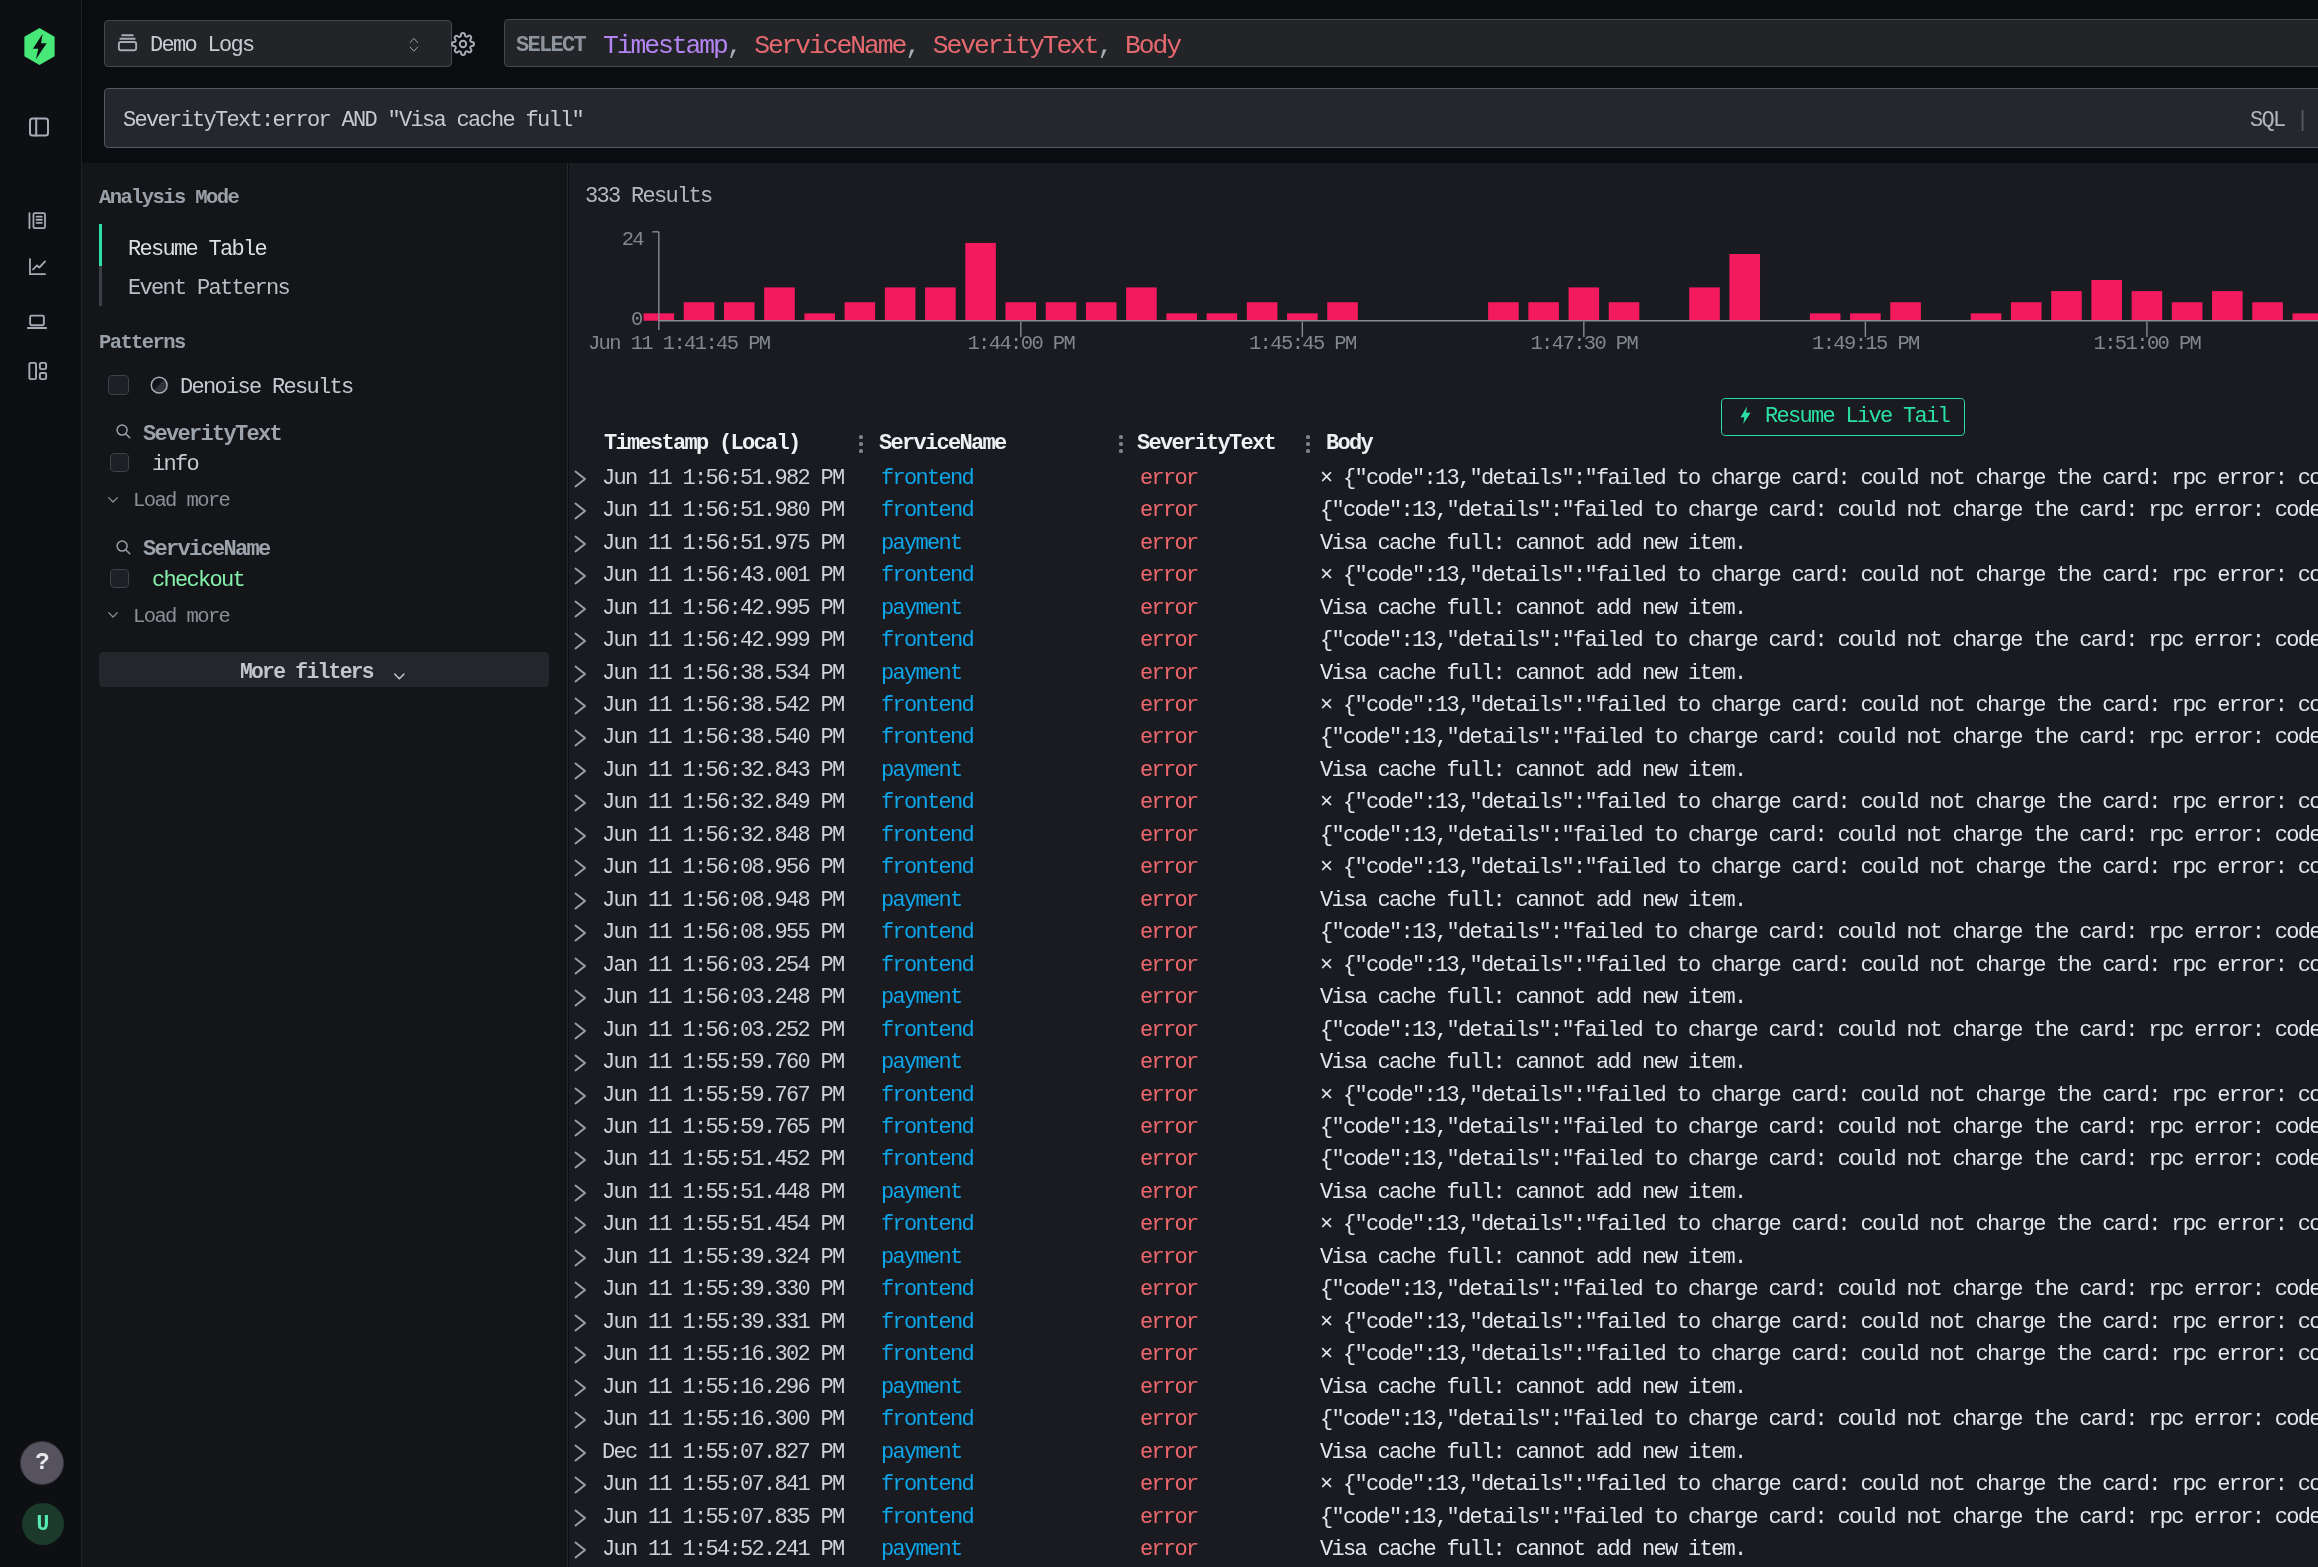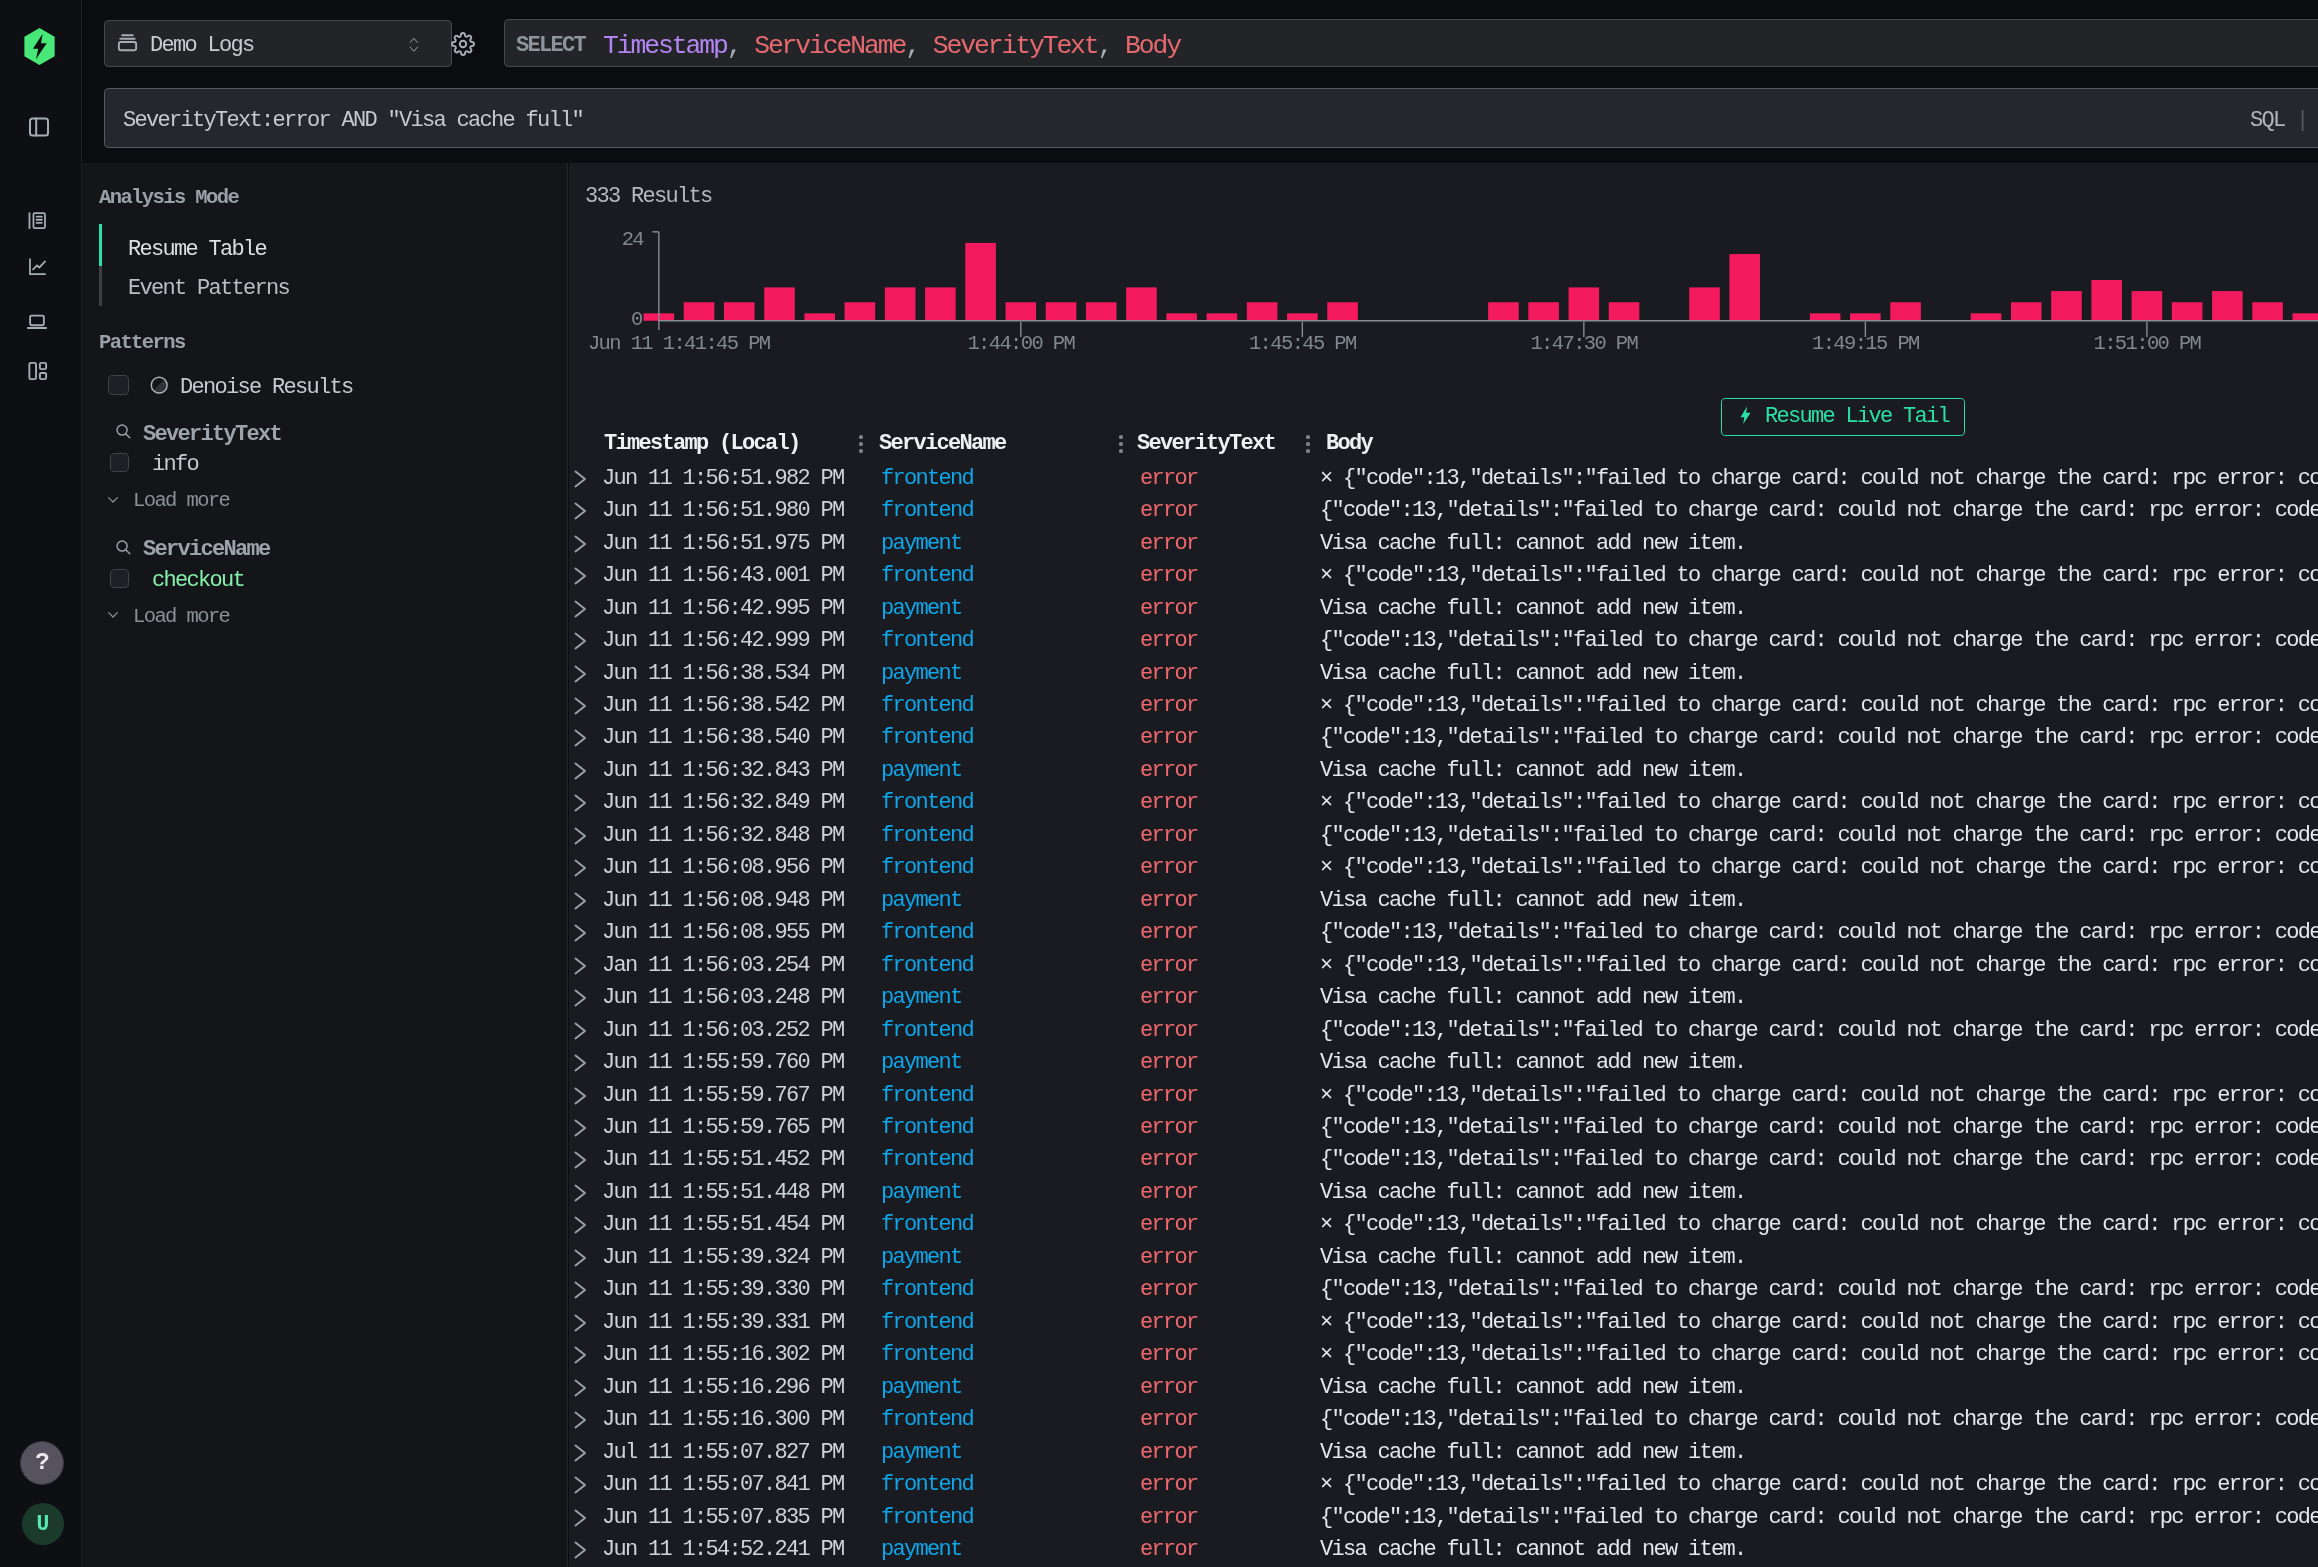--- a/index.html
+++ b/index.html
@@ -112,20 +112,23 @@
       <circle cx="10.5" cy="10.5" r="6.5" fill="none" stroke="#9aa0a8" stroke-width="1.9"></circle>
       <line x1="15.5" y1="15.5" x2="20.5" y2="20.5" stroke="#9aa0a8" stroke-width="1.9" stroke-linecap="round"></line>
     </svg>
   <b class="abs" style="left:61px;top:377px;font-size:22px;letter-spacing:-1.7px;color:#9ca3ab">ServiceName</b>
   <div class="abs" style="left:28px;top:409px;width:18.5px;height:18.5px;background:#1e2025;border:1.4px solid #3f434a;border-radius:4.6px"></div>
   <span class="abs" style="left:70px;top:408px;font-size:22px;letter-spacing:-1.7px;color:#86efac">checkout</span>
   <svg class="abs" style="left:23px;top:447px" width="16" height="15" viewBox="0 0 24 24">
       <polyline points="5,9 12,16 19,9" fill="none" stroke="#8a9096" stroke-width="2" stroke-linecap="round" stroke-linejoin="round"></polyline>
     </svg>
   <span class="abs" style="left:51px;top:445px;font-size:20.5px;letter-spacing:-1.6px;color:#8a9096">Load more</span>
+  <div class="abs" style="left:17px;top:492px;width:450px;height:35px;background:#24262c;border-radius:4.2px;text-align:center;line-height:40px"><b style="font-size:21.3px;letter-spacing:-1.7px;color:#c2c6cc">More filters</b><svg style="vertical-align:middle;margin-left:18.5px" width="16.7" height="16" viewBox="0 0 24 24">
+        <polyline points="5,9 12,16 19,9" fill="none" stroke="#c2c6cc" stroke-width="2.2" stroke-linecap="round" stroke-linejoin="round"></polyline>
+      </svg></div>
 </div>
 
 <div id="content">
   <span class="abs mono" style="left:16px;top:27px;line-height:19.5px;font-size:22px;letter-spacing:-1.7px;color:#b4b9bf">333 Results</span>
 
   <svg class="abs" style="left:0;top:0" width="2548" height="366" viewBox="1226 345 5494 790">
     <g fill="#f41a5e">
         <rect x="1384.0" y="676.0" width="66" height="16.0"></rect>
         <rect x="1470.8" y="652.0" width="66" height="40.0"></rect>
         <rect x="1557.6" y="652.0" width="66" height="40.0"></rect>
@@ -315,21 +318,21 @@
         <polyline points="7.5,4.5 17,12 7.5,19.5"></polyline>
       </svg><span class="t">Jun 11 1:55:16.302 PM</span><span class="s">frontend</span><span class="e">error</span><span class="b">× {"code":13,"details":"failed to charge card: could not charge the card: rpc error: code = Unknown desc = Visa cache full: cannot add new item.","met…</span></div>
 <div class="row" style="top:1212px"><svg class="chv" viewBox="0 0 24 24">
         <polyline points="7.5,4.5 17,12 7.5,19.5"></polyline>
       </svg><span class="t">Jun 11 1:55:16.296 PM</span><span class="s">payment</span><span class="e">error</span><span class="b">Visa cache full: cannot add new item.</span></div>
 <div class="row" style="top:1244px"><svg class="chv" viewBox="0 0 24 24">
         <polyline points="7.5,4.5 17,12 7.5,19.5"></polyline>
       </svg><span class="t">Jun 11 1:55:16.300 PM</span><span class="s">frontend</span><span class="e">error</span><span class="b">{"code":13,"details":"failed to charge card: could not charge the card: rpc error: code = Unknown desc = Visa cache full: cannot add new item.","metad…</span></div>
 <div class="row" style="top:1277px"><svg class="chv" viewBox="0 0 24 24">
         <polyline points="7.5,4.5 17,12 7.5,19.5"></polyline>
-      </svg><span class="t">Jul 11 1:55:07.827 PM</span><span class="s">payment</span><span class="e">error</span><span class="b">Visa cache full: cannot add new item.</span></div>
+      </svg><span class="t">Dec 11 1:55:07.827 PM</span><span class="s">payment</span><span class="e">error</span><span class="b">Visa cache full: cannot add new item.</span></div>
 <div class="row" style="top:1309px"><svg class="chv" viewBox="0 0 24 24">
         <polyline points="7.5,4.5 17,12 7.5,19.5"></polyline>
       </svg><span class="t">Jun 11 1:55:07.841 PM</span><span class="s">frontend</span><span class="e">error</span><span class="b">× {"code":13,"details":"failed to charge card: could not charge the card: rpc error: code = Unknown desc = Visa cache full: cannot add new item.","met…</span></div>
 <div class="row" style="top:1342px"><svg class="chv" viewBox="0 0 24 24">
         <polyline points="7.5,4.5 17,12 7.5,19.5"></polyline>
       </svg><span class="t">Jun 11 1:55:07.835 PM</span><span class="s">frontend</span><span class="e">error</span><span class="b">{"code":13,"details":"failed to charge card: could not charge the card: rpc error: code = Unknown desc = Visa cache full: cannot add new item.","metad…</span></div>
 <div class="row" style="top:1374px"><svg class="chv" viewBox="0 0 24 24">
         <polyline points="7.5,4.5 17,12 7.5,19.5"></polyline>
       </svg><span class="t">Jun 11 1:54:52.241 PM</span><span class="s">payment</span><span class="e">error</span><span class="b">Visa cache full: cannot add new item.</span></div>
 

